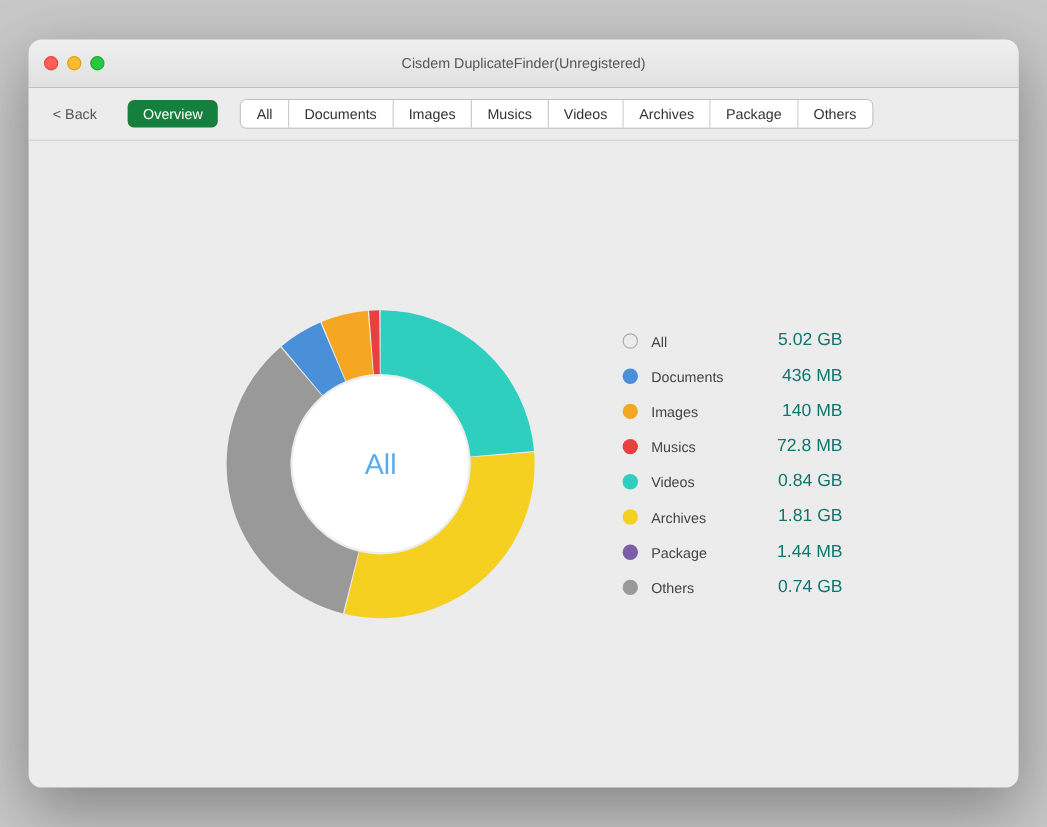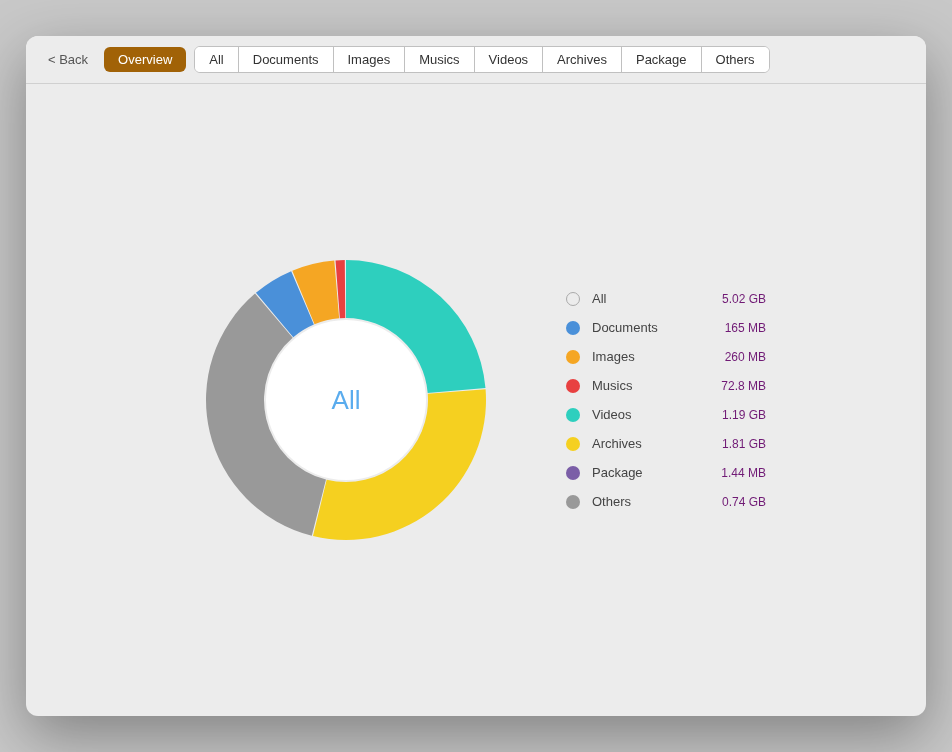--- a/index.html
+++ b/index.html
@@ -50,34 +50,34 @@
       left: 50%;
       transform: translateX(-50%);
       font-size: 13px;
       color: #555;
       font-weight: 500;
     }
     .toolbar {
       display: flex;
       align-items: center;
       padding: 10px 14px;
-      gap: 8px;
+      gap: 20px;
       background: #ececec;
       border-bottom: 1px solid #d0d0d0;
     }
     .back-btn {
       font-size: 13px;
       color: #555;
       background: none;
       border: none;
       cursor: pointer;
       padding: 4px 8px;
     }
     .overview-btn {
-      background: #a16207;
+      background: #15803d;
       color: white;
       border: none;
       border-radius: 6px;
       padding: 5px 14px;
       font-size: 13px;
       font-weight: 500;
       cursor: pointer;
     }
     .tab-group {
       display: flex;
@@ -137,39 +137,47 @@
       height: 14px;
       border-radius: 50%;
       flex-shrink: 0;
     }
     .legend-label {
       font-size: 13px;
       color: #444;
       flex: 1;
     }
     .legend-value {
-      font-size: 12px;
-      color: #701a75;
+      font-size: 16px;
+      color: #0f766e;
       text-align: right;
       min-width: 60px;
     }
     .legend-dot-all {
       width: 14px;
       height: 14px;
       border-radius: 50%;
       border: 1.5px solid #aaa;
       background: transparent;
       flex-shrink: 0;
     }
   </style>
 </head>
 <body>
 
 <div class="window">
 
+  <div class="titlebar">
+    <div class="traffic-lights">
+      <div class="traffic-light tl-close"></div>
+      <div class="traffic-light tl-minimize"></div>
+      <div class="traffic-light tl-maximize"></div>
+    </div>
+    <span class="titlebar-title">Cisdem DuplicateFinder(Unregistered)</span>
+  </div>
 
   <div class="toolbar">
     <button class="back-btn">&lt; Back</button>
     <button class="overview-btn">Overview</button>
     <div class="tab-group">
       <button class="tab">All</button>
       <button class="tab">Documents</button>
       <button class="tab">Images</button>
       <button class="tab">Musics</button>
       <button class="tab">Videos</button>
@@ -200,36 +208,36 @@
 
     <div class="legend">
       <div class="legend-item">
         <div class="legend-dot-all"></div>
         <span class="legend-label">All</span>
         <span class="legend-value">5.02 GB</span>
       </div>
       <div class="legend-item">
         <div class="legend-dot" style="background:#4a90d9;"></div>
         <span class="legend-label">Documents</span>
-        <span class="legend-value">165 MB</span>
+        <span class="legend-value">436 MB</span>
       </div>
       <div class="legend-item">
         <div class="legend-dot" style="background:#f5a623;"></div>
         <span class="legend-label">Images</span>
-        <span class="legend-value">260 MB</span>
+        <span class="legend-value">140 MB</span>
       </div>
       <div class="legend-item">
         <div class="legend-dot" style="background:#e84040;"></div>
         <span class="legend-label">Musics</span>
         <span class="legend-value">72.8 MB</span>
       </div>
       <div class="legend-item">
         <div class="legend-dot" style="background:#2ecfbe;"></div>
         <span class="legend-label">Videos</span>
-        <span class="legend-value">1.19 GB</span>
+        <span class="legend-value">0.84 GB</span>
       </div>
       <div class="legend-item">
         <div class="legend-dot" style="background:#f5d020;"></div>
         <span class="legend-label">Archives</span>
         <span class="legend-value">1.81 GB</span>
       </div>
       <div class="legend-item">
         <div class="legend-dot" style="background:#7b5ea7;"></div>
         <span class="legend-label">Package</span>
         <span class="legend-value">1.44 MB</span>

